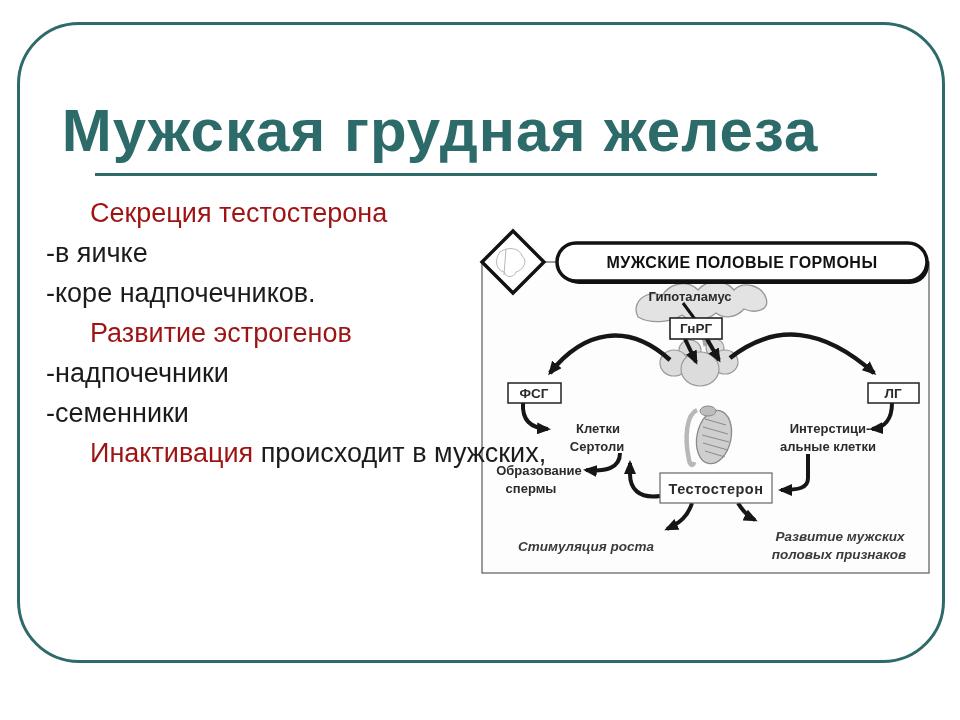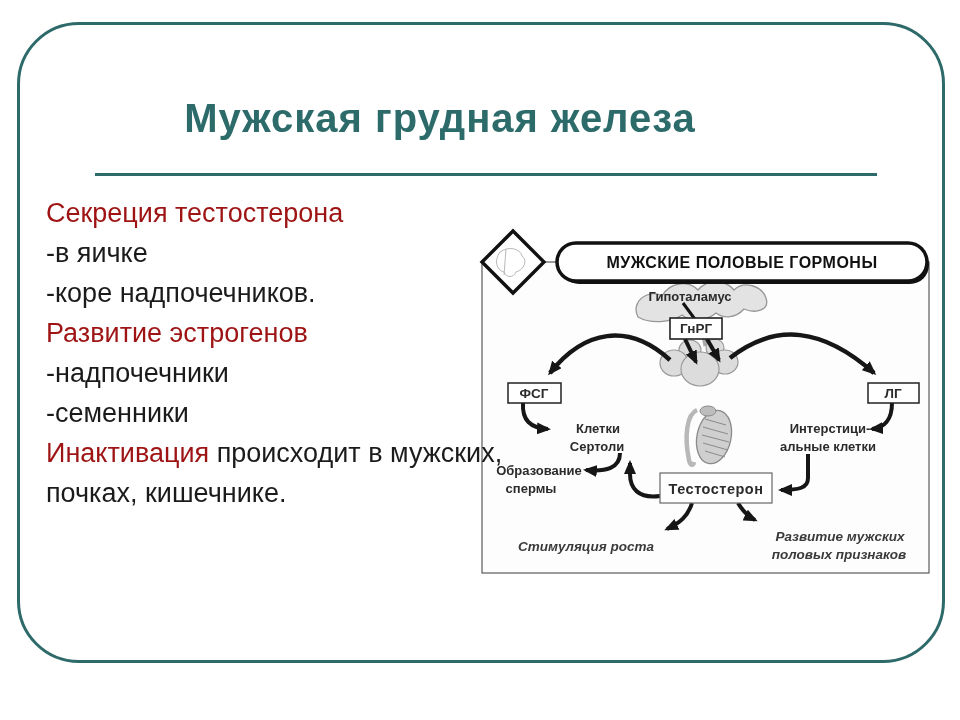--- a/index.html
+++ b/index.html
@@ -6,30 +6,30 @@
   body{
     width:960px;height:720px;position:relative;overflow:hidden;
     background:#ffffff;font-family:"Liberation Sans",sans-serif;
   }
   .slide-frame{
     position:absolute;left:17px;top:22px;width:922px;height:635px;
     border:3px solid #2e6a6a;border-radius:62px;
   }
   .slide-title{
     position:absolute;left:0;top:96px;width:880px;text-align:center;
-    font-weight:bold;font-size:40px;letter-spacing:1px;color:#2d6b6b;
+    font-weight:bold;font-size:60px;letter-spacing:1px;color:#2d6b6b;
   }
   .title-rule{
     position:absolute;left:95px;top:173px;width:782px;height:3px;background:#2d6b6b;
   }
   .text-block{
     position:absolute;left:46px;top:193px;width:470px;z-index:2;
     font-size:27px;line-height:40px;color:#1b1b1b;white-space:nowrap;
   }
-  .accent{color:#9e1313;}
+  .accent{color:#9e1313;margin-left:44px;}
   .diagram{
     position:absolute;left:478px;top:222px;width:454px;height:353px;z-index:1;
   }
   svg text{font-family:"Liberation Sans",sans-serif;fill:#2b2b2b;}
   .banner-text{font-weight:bold;font-size:16px;letter-spacing:.5px;fill:#111;}
   .dlabel{font-weight:bold;font-size:13px;}
   .dbox{font-weight:bold;font-size:13.5px;}
   .dbox-lg{font-weight:bold;font-size:14.5px;letter-spacing:.5px;}
   .ditalic{font-weight:bold;font-style:italic;font-size:13.5px;fill:#3a3a3a;}
 </style>
@@ -42,21 +42,20 @@
 <div class="title-rule"></div>
 
 <div class="text-block">
   <div><span class="accent">Секреция тестостерона</span></div>
   <div><span>-в яичке</span></div>
   <div><span>-коре надпочечников.</span></div>
   <div><span class="accent">Развитие эстрогенов</span></div>
   <div><span>-надпочечники</span></div>
   <div><span>-семенники</span></div>
   <div><span class="accent">Инактивация</span><span> происходит в мужских,</span></div>
-  <div><span>почках, кишечнике.</span></div>
 </div>
 
 <div class="diagram">
 <svg width="454" height="353" viewBox="0 0 454 353">
   <defs>
     <marker id="ah" viewBox="0 0 14 12" markerWidth="14" markerHeight="12" refX="11" refY="6" orient="auto" markerUnits="userSpaceOnUse">
       <path d="M0 0 L14 6 L0 12 Z" fill="#161616"></path>
     </marker>
   </defs>
 

